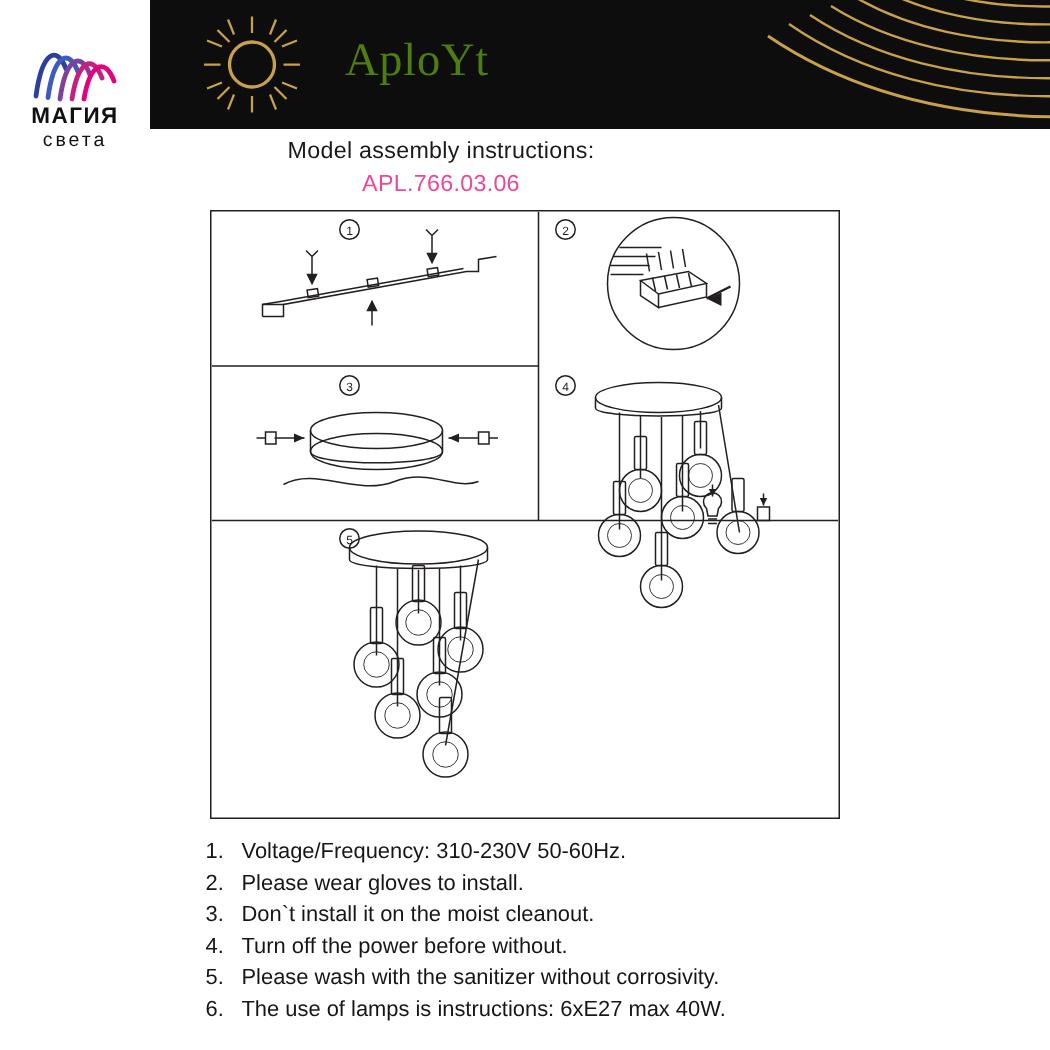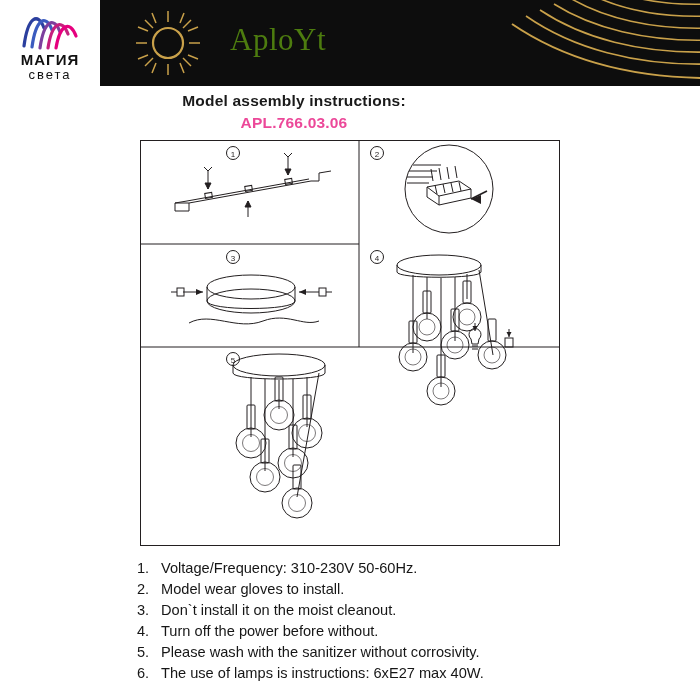--- a/index.html
+++ b/index.html
@@ -27,21 +27,21 @@
   .brand-left {
     position: absolute;
     left: 0; top: 0;
     width: 100px;
     height: 86px;
     background: #ffffff;
     display: flex;
     flex-direction: column;
     align-items: center;
     justify-content: flex-start;
-    padding-top: 6px;
+    padding-top: 24px;
     box-sizing: border-box;
   }
   .brand-mark {
     width: 72px;
     height: 46px;
     position: relative;
   }
   .brand-text {
     text-align: center;
     line-height: 1.05;
@@ -90,21 +90,20 @@
     height: 130px;
   }
 
   
   .title-wrap {
     position: absolute;
     left: 0;
     top: 92px;
     width: 588px;
     text-align: center;
-    font-weight: bold;
   }
   .title-line1 {
     font-size: 15.5px;
     color: #1a1a1a;
     letter-spacing: 0.2px;
   }
   .title-line2 {
     font-size: 15.5px;
     color: #ec4899;
     margin-top: 4px;
@@ -403,21 +402,21 @@
   </svg>
 </div>
 
 <div class="notes">
   <div class="note-row">
     <span class="note-num">1.</span>
     <span class="note-text">Voltage/Frequency: 310-230V 50-60Hz.</span>
   </div>
   <div class="note-row">
     <span class="note-num">2.</span>
-    <span class="note-text">Model wear gloves to install.</span>
+    <span class="note-text">Please wear gloves to install.</span>
   </div>
   <div class="note-row">
     <span class="note-num">3.</span>
     <span class="note-text">Don`t install it on the moist cleanout.</span>
   </div>
   <div class="note-row">
     <span class="note-num">4.</span>
     <span class="note-text">Turn off the power before without.</span>
   </div>
   <div class="note-row">

